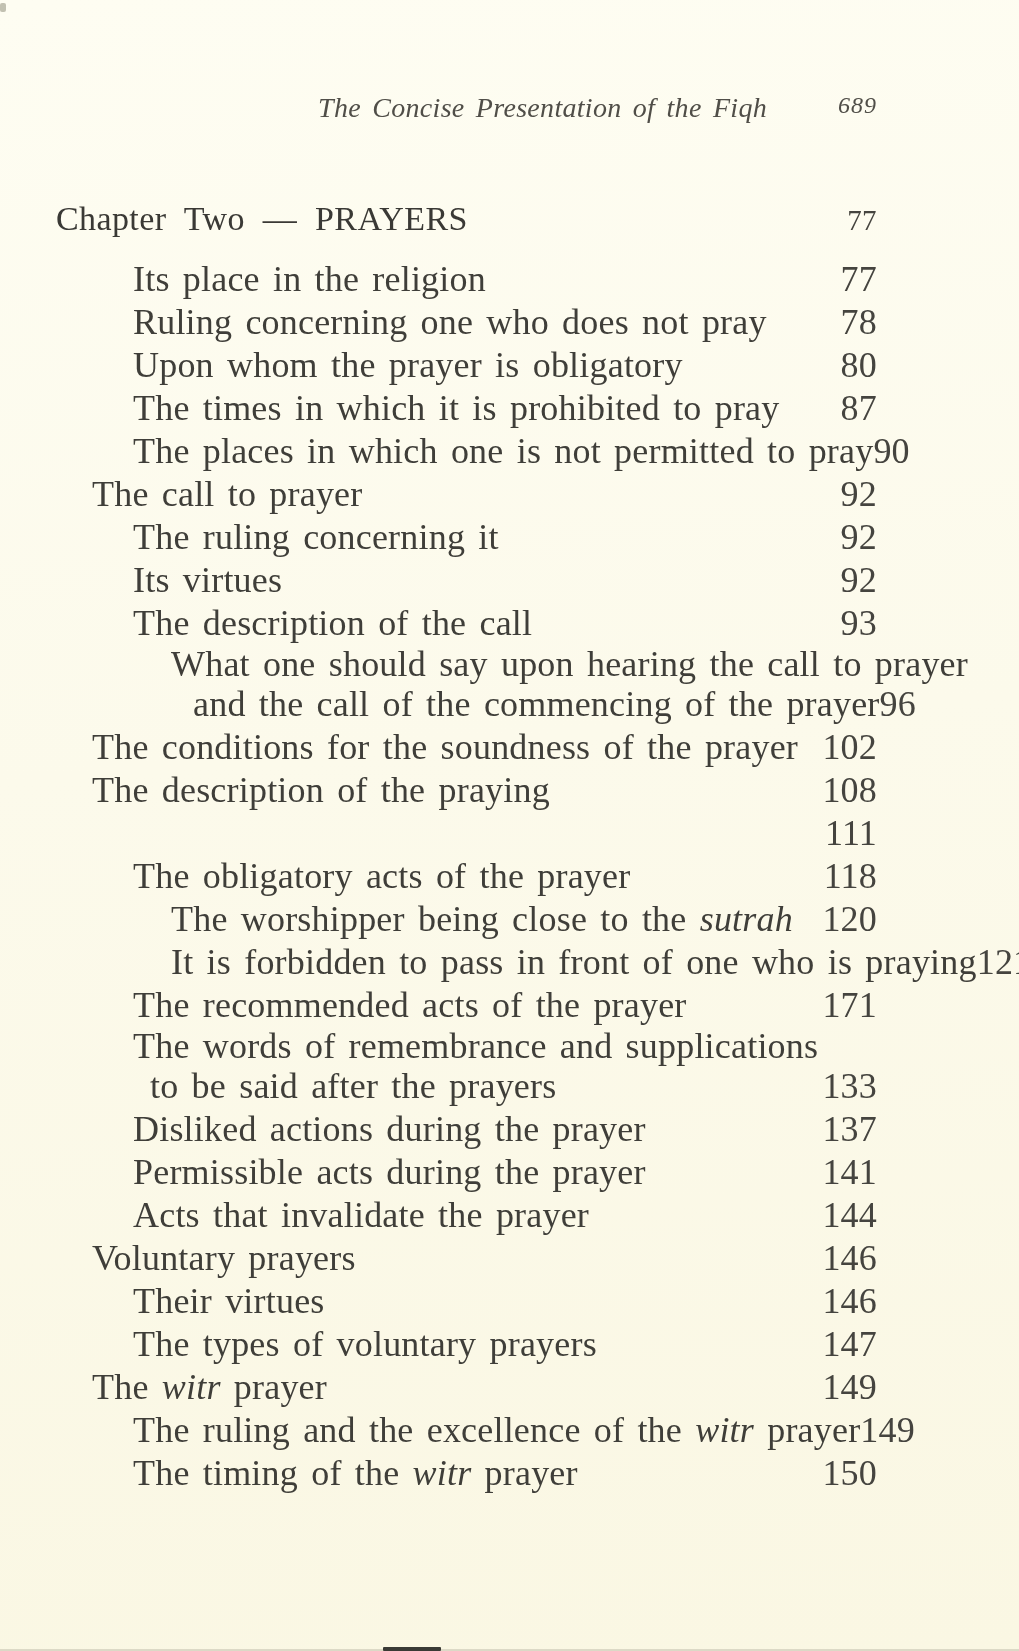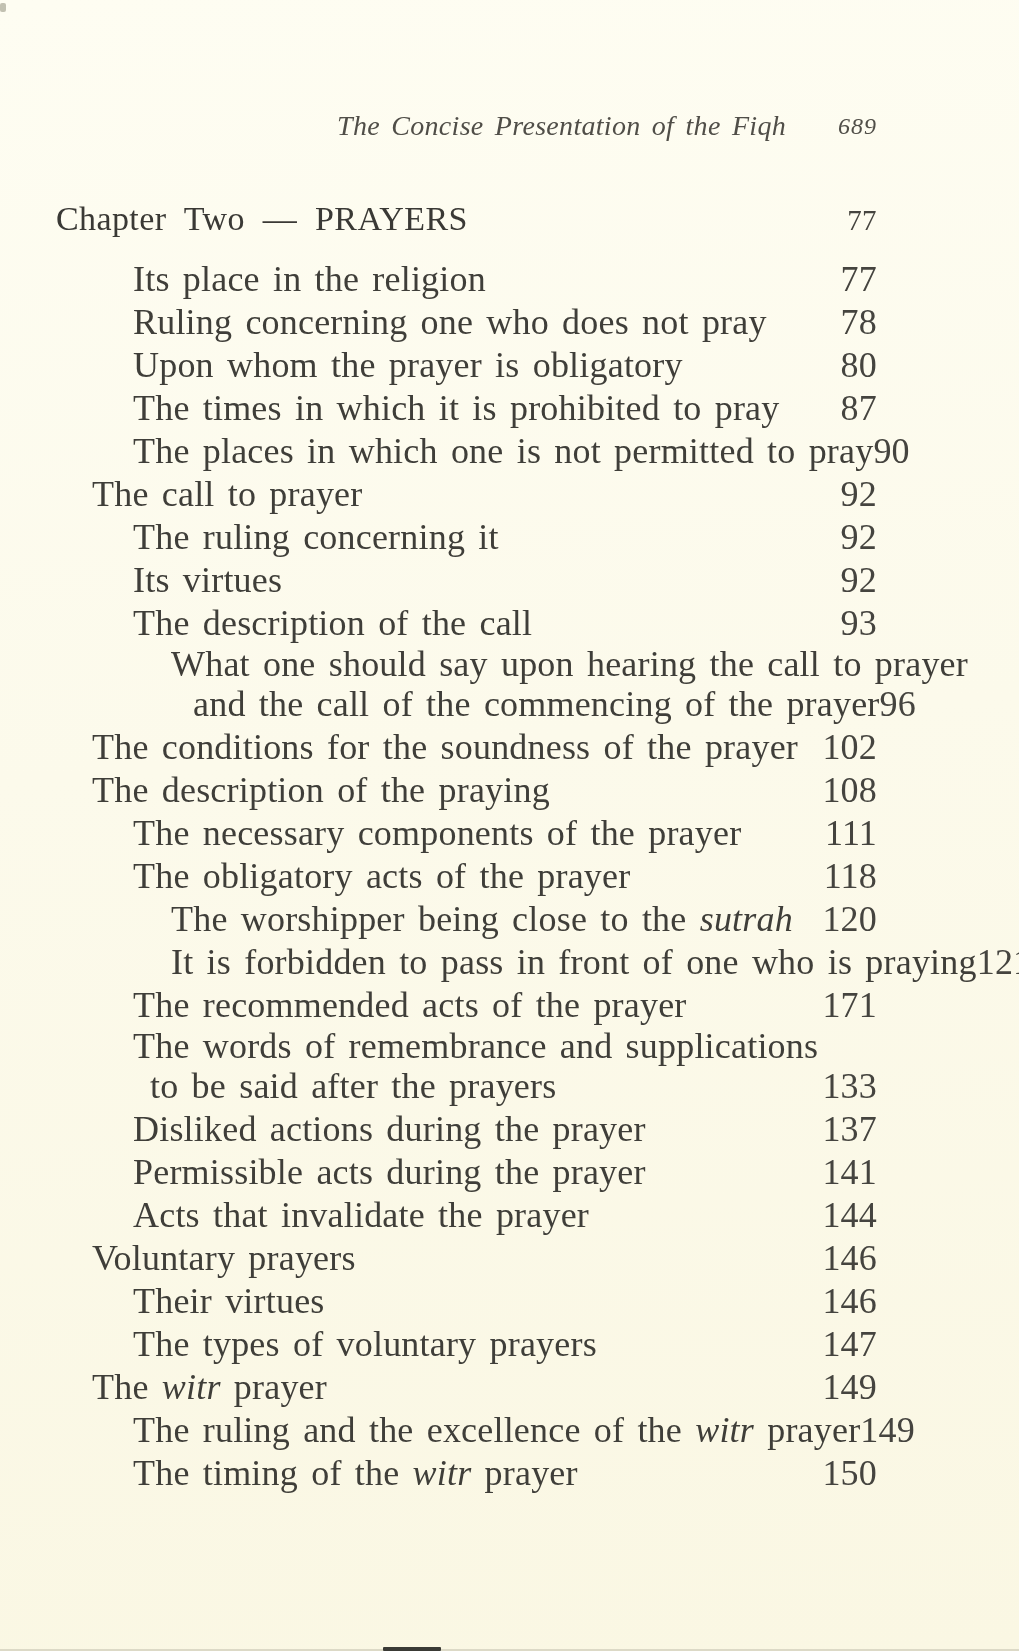--- a/index.html
+++ b/index.html
@@ -13,27 +13,28 @@
     height: 1651px;
     margin: 0 auto;
     background: linear-gradient(175deg, #fefdf2 0%, #fcfaeb 45%, #faf7e3 100%);
     overflow: hidden;
     color: #3f3e39;
   }
   
   .header {
     position: absolute;
     left: 56px;
-    top: 110px;
+    top: 92px;
     width: 821px;
     display: flex;
-    align-items: center;
+    align-items: flex-start;
     justify-content: flex-end;
     font-style: italic;
     color: #504e48;
+    gap: 19px;
   }
   .running-title {
     font-size: 28px;
     letter-spacing: 0.3px;
     word-spacing: 4px;
     white-space: nowrap;
   }
   .folio {
     font-size: 24px;
     margin-left: 52px;
@@ -169,21 +170,20 @@
         </div>
         <div class="row ind-0">
           <span class="text"><span>The conditions for the soundness of the prayer</span></span>
           <span class="rownum">102</span>
         </div>
         <div class="row ind-0">
           <span class="text"><span>The description of the praying</span></span>
           <span class="rownum">108</span>
         </div>
         <div class="row ind-1">
-          <span class="text"><span>The necessary components of the prayer</span></span>
           <span class="rownum">111</span>
         </div>
         <div class="row ind-1">
           <span class="text"><span>The obligatory acts of the prayer</span></span>
           <span class="rownum">118</span>
         </div>
         <div class="row ind-2">
           <span class="text"><span>The worshipper being close to the </span><em>sutrah</em></span>
           <span class="rownum">120</span>
         </div>

